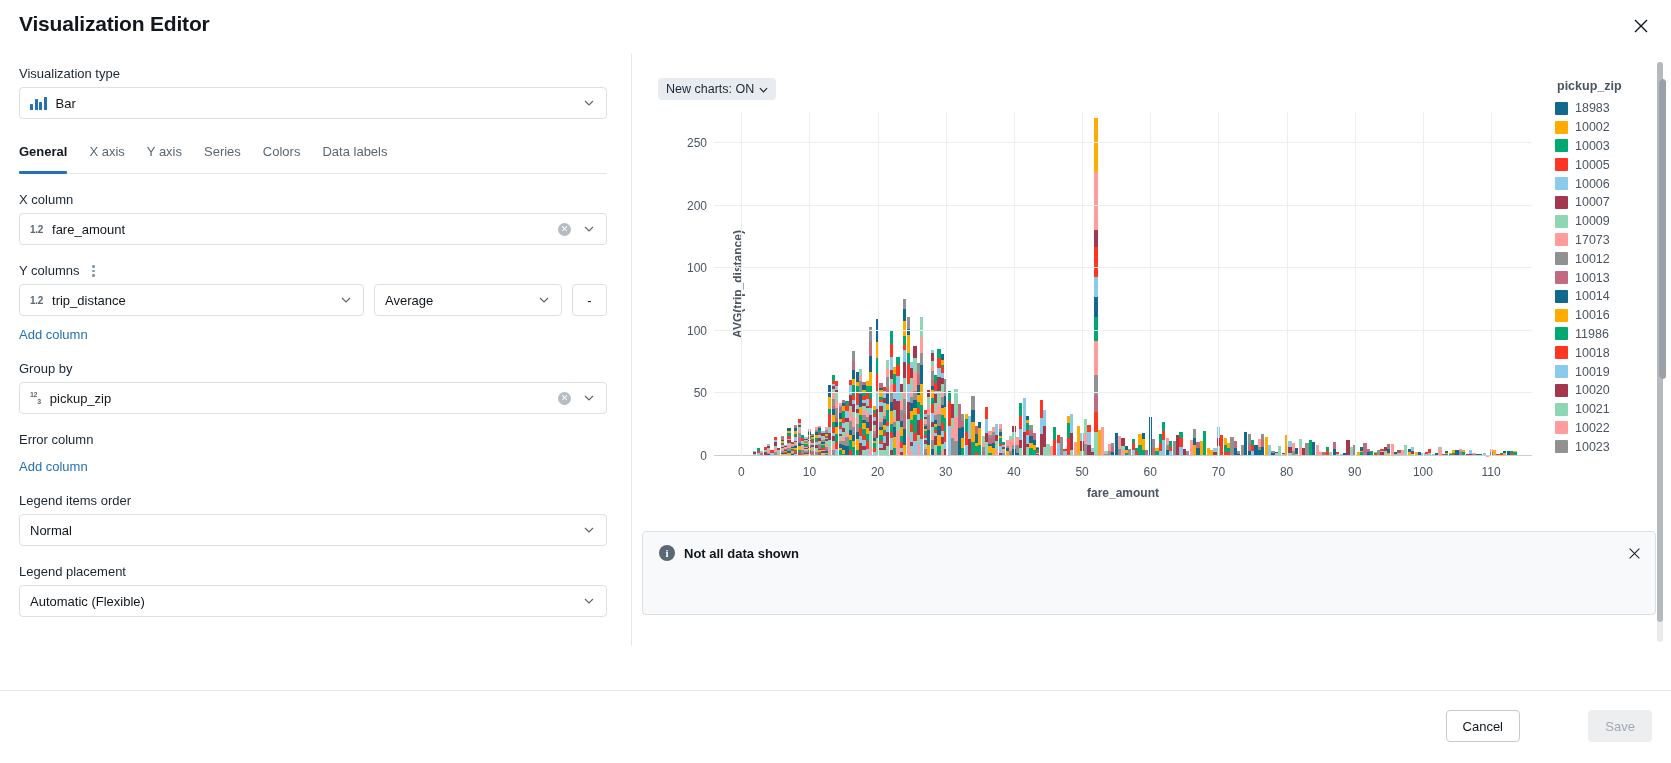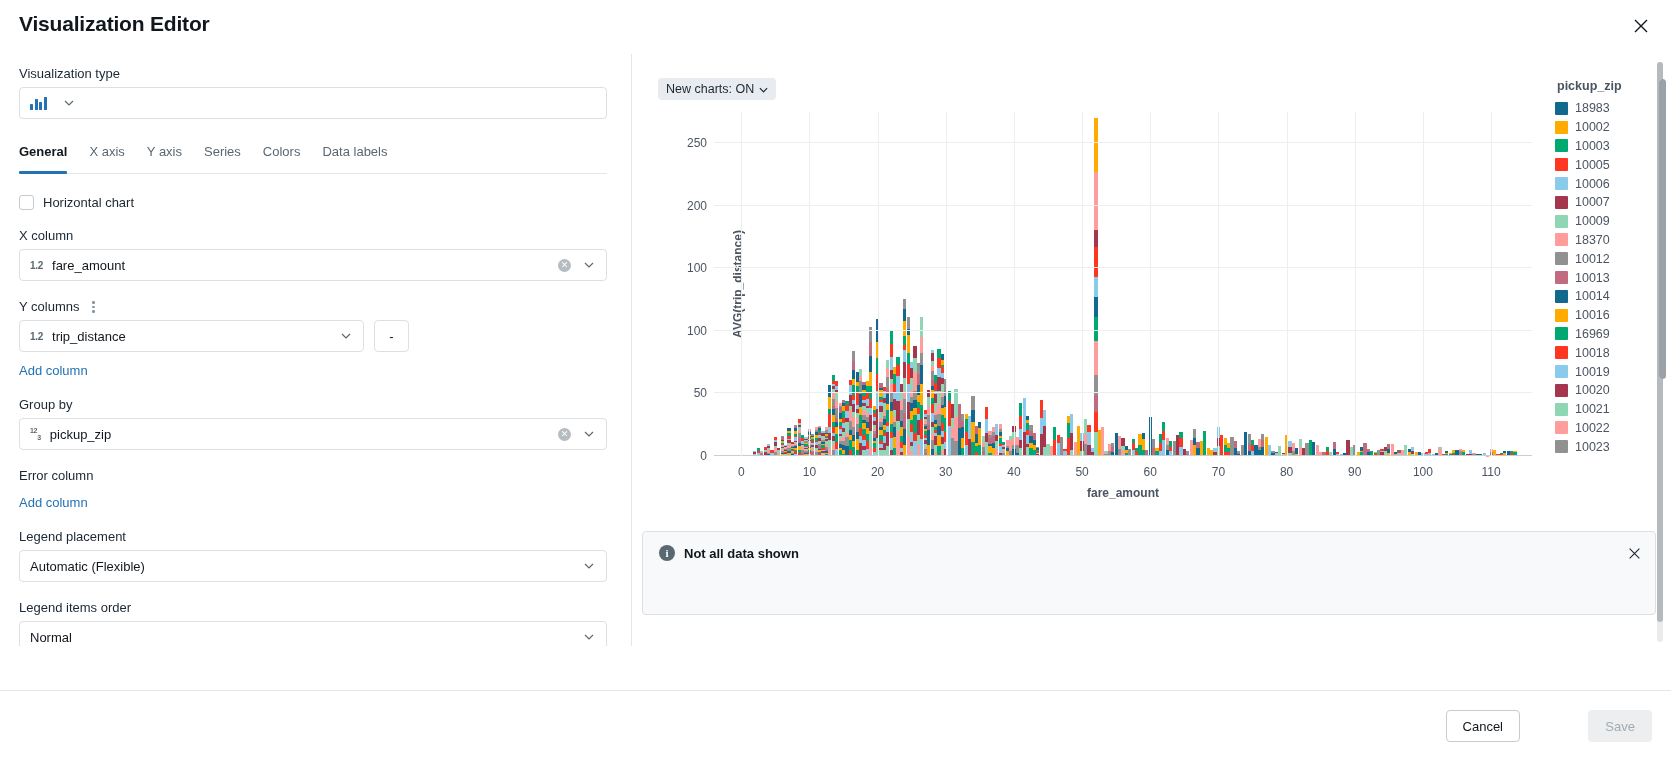--- a/index.html
+++ b/index.html
@@ -222,40 +222,37 @@
     <div class="lbl">Visualization type</div>
     <div class="field viztype-field">
       <span class="typeicon">
         <span class="barglyph">
             <i style="height:6px"></i>
             <i style="height:11px"></i>
             <i style="height:8px"></i>
             <i style="height:13px"></i>
           </span>
       </span>
+      <span class="ftext">Bar</span>
       <span class="chev">
         <svg width="10" height="6" viewBox="0 0 10 6">
             <path d="M1 1 L5 5 L9 1" stroke="#5a6872" stroke-width="1.2" fill="none"></path>
           </svg>
       </span>
     </div>
 
     <div class="tabs">
       <div class="tab active">General</div>
       <div class="tab">X axis</div>
       <div class="tab">Y axis</div>
       <div class="tab">Series</div>
       <div class="tab">Colors</div>
       <div class="tab">Data labels</div>
     </div>
 
-    <div class="cbrow">
-      <div class="cbox"></div>
-      <div class="cblabel">Horizontal chart</div>
-    </div>
 
     <div class="blk">
       <div class="lbl">X column</div>
       <div class="field">
         <span class="numtype">1.2</span>
         <span class="ftext">fare_amount</span>
         <span class="clearbtn">✕</span>
         <span class="chev">
           <svg width="10" height="6" viewBox="0 0 10 6">
               <path d="M1 1 L5 5 L9 1" stroke="#5a6872" stroke-width="1.2" fill="none"></path>
@@ -276,20 +273,28 @@
       <div class="ycols-row">
         <div class="field f-ycol">
           <span class="numtype">1.2</span>
           <span class="ftext">trip_distance</span>
           <span class="chev">
             <svg width="10" height="6" viewBox="0 0 10 6">
                 <path d="M1 1 L5 5 L9 1" stroke="#5a6872" stroke-width="1.2" fill="none"></path>
               </svg>
           </span>
         </div>
+        <div class="field f-agg">
+          <span class="ftext">Average</span>
+          <span class="chev">
+            <svg width="10" height="6" viewBox="0 0 10 6">
+                <path d="M1 1 L5 5 L9 1" stroke="#5a6872" stroke-width="1.2" fill="none"></path>
+              </svg>
+          </span>
+        </div>
         <div class="f-minus">-</div>
       </div>
       <div style="height:9px"></div>
       <span class="link">Add column</span>
     </div>
 
     <div class="blk">
       <div class="lbl">Group by</div>
       <div class="field">
         <span class="numtype"><sup>1</sup><sup>2</sup><sub>3</sub></span>
@@ -303,35 +308,35 @@
       </div>
     </div>
 
     <div class="blk">
       <div class="lbl">Error column</div>
       <div style="height:4px"></div>
       <span class="link">Add column</span>
     </div>
 
     <div class="blk">
-      <div class="lbl">Legend placement</div>
+      <div class="lbl">Legend items order</div>
       <div class="field">
-        <span class="ftext">Automatic (Flexible)</span>
+        <span class="ftext">Normal</span>
         <span class="chev">
           <svg width="10" height="6" viewBox="0 0 10 6">
               <path d="M1 1 L5 5 L9 1" stroke="#5a6872" stroke-width="1.2" fill="none"></path>
             </svg>
         </span>
       </div>
     </div>
 
     <div class="blk">
-      <div class="lbl">Legend items order</div>
+      <div class="lbl">Legend placement</div>
       <div class="field">
-        <span class="ftext">Normal</span>
+        <span class="ftext">Automatic (Flexible)</span>
         <span class="chev">
           <svg width="10" height="6" viewBox="0 0 10 6">
               <path d="M1 1 L5 5 L9 1" stroke="#5a6872" stroke-width="1.2" fill="none"></path>
             </svg>
         </span>
       </div>
     </div>
 
   </div>
 
@@ -1913,41 +1918,41 @@
           <div class="legend-item">
             <span class="swatch" style="background: rgb(164, 55, 77);"></span>
             <span class="legend-label">10007</span>
           </div>
           <div class="legend-item">
             <span class="swatch" style="background: rgb(143, 214, 180);"></span>
             <span class="legend-label">10009</span>
           </div>
           <div class="legend-item">
             <span class="swatch" style="background: rgb(255, 156, 156);"></span>
-            <span class="legend-label">18370</span>
+            <span class="legend-label">17073</span>
           </div>
           <div class="legend-item">
             <span class="swatch" style="background: rgb(145, 145, 145);"></span>
             <span class="legend-label">10012</span>
           </div>
           <div class="legend-item">
             <span class="swatch" style="background: rgb(192, 107, 128);"></span>
             <span class="legend-label">10013</span>
           </div>
           <div class="legend-item">
             <span class="swatch" style="background: rgb(17, 105, 142);"></span>
             <span class="legend-label">10014</span>
           </div>
           <div class="legend-item">
             <span class="swatch" style="background: rgb(255, 171, 0);"></span>
             <span class="legend-label">10016</span>
           </div>
           <div class="legend-item">
             <span class="swatch" style="background: rgb(0, 169, 114);"></span>
-            <span class="legend-label">16969</span>
+            <span class="legend-label">11986</span>
           </div>
           <div class="legend-item">
             <span class="swatch" style="background: rgb(255, 54, 33);"></span>
             <span class="legend-label">10018</span>
           </div>
           <div class="legend-item">
             <span class="swatch" style="background: rgb(138, 202, 234);"></span>
             <span class="legend-label">10019</span>
           </div>
           <div class="legend-item">

